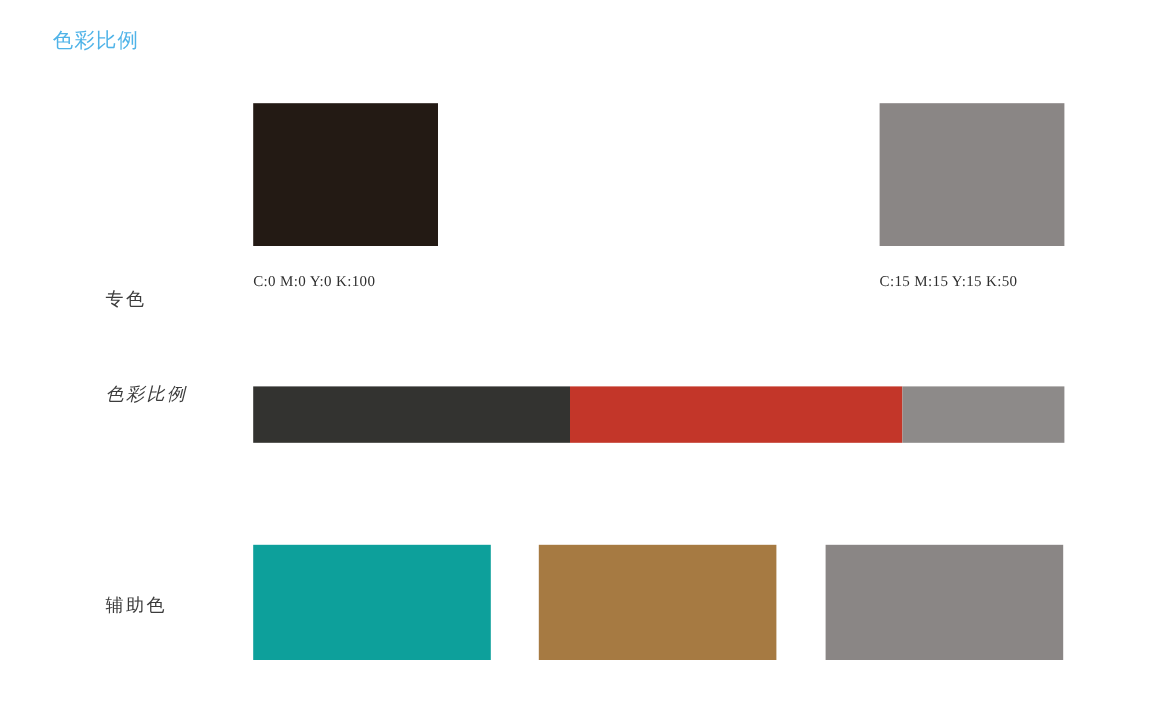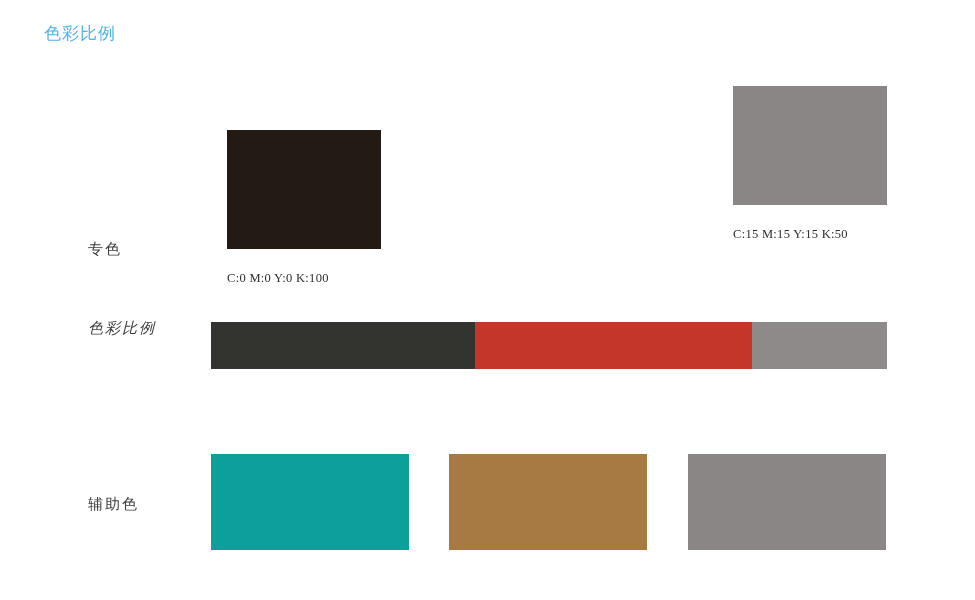--- a/index.html
+++ b/index.html
@@ -47,21 +47,21 @@
     left: 211px;
     top: 86px;
     width: 676px;
     height: 190px;
   }
   .spot-item {
     position: absolute;
     top: 0;
     width: 154px;
   }
-  .spot-item.i0 { left: 16px; margin-top: 44px; }
+  .spot-item.i0 { left: 0px; }
   .spot-item.i1 { left: 262px; }
   .spot-item.i2 { left: 522px; }
 
   .spot-swatch {
     width: 154px;
     height: 119px;
     display: block;
   }
   .spot-specs {
     margin-top: 17px;

